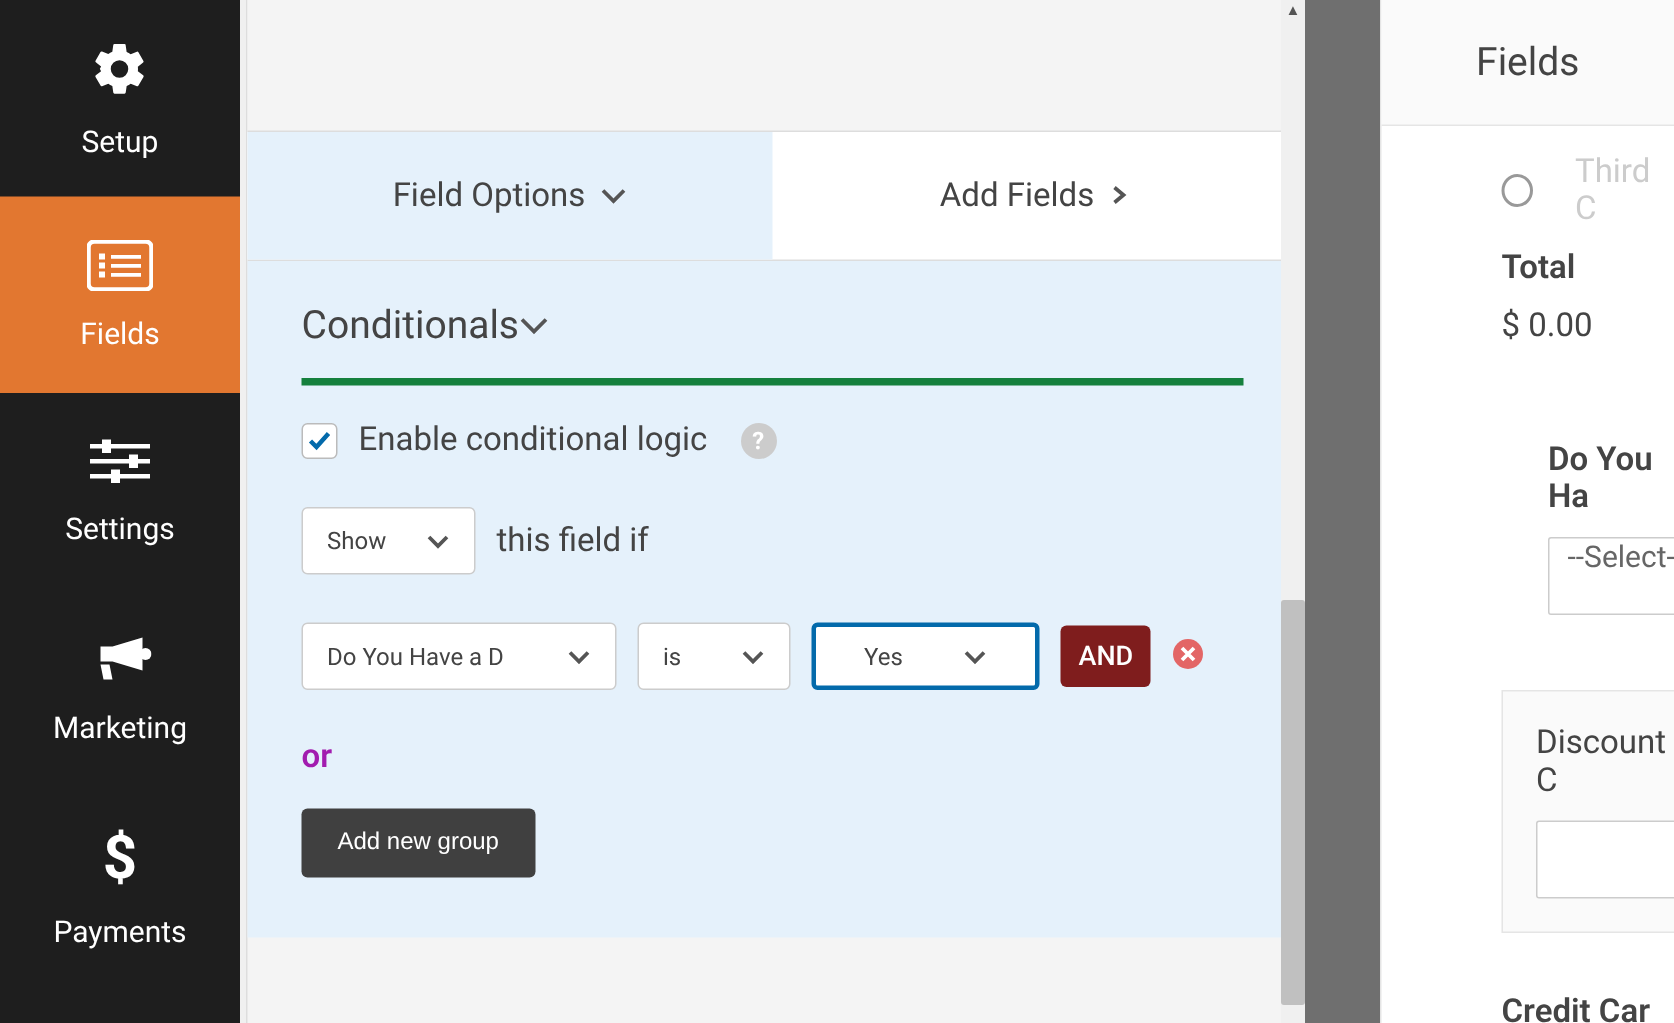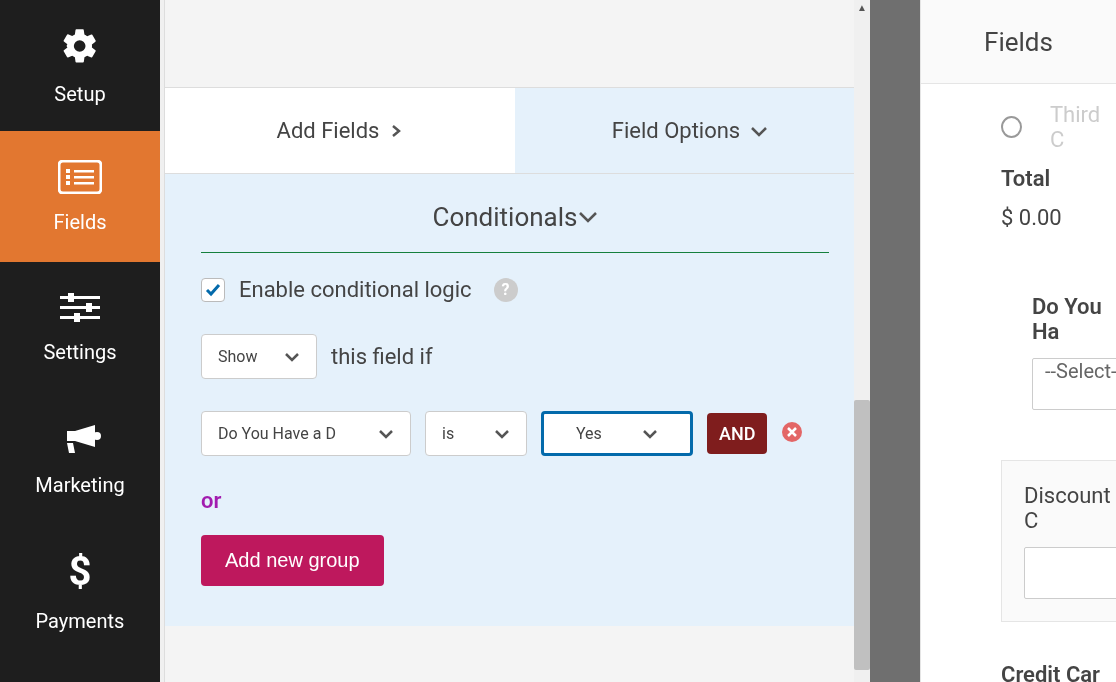--- a/index.html
+++ b/index.html
@@ -14,41 +14,41 @@
   
   .main { position: absolute; left: 160px; top: 0; width: 710px; height: 682px; background: #f0f0f0; }
   .main-inner { position: absolute; left: 4px; top: 0; width: 702px; height: 682px; background: #f4f4f4; border-left: 1px solid #ddd; border-right: 1px solid #ddd; }
   .topbar { height: 88px; background: #f4f4f4; border-bottom: 1px solid #ddd; }
   
   .tabs { display: flex; height: 86px; background: #fff; border-bottom: 1px solid #ddd; }
   .tab { flex: 1; display: flex; align-items: center; justify-content: center; font-size: 22px; color: #444; cursor: pointer; gap: 10px; }
   .tab.active { background: #e5f1fb; }
   
   .panel { background: #e5f1fb; padding: 28px 36px 40px 36px; position: relative; }
-  .panel-header { display: flex; justify-content: center; align-items: center; padding-bottom: 20px; border-bottom: 1px solid #15803d; margin-bottom: 24px; }
+  .panel-header { display: flex; justify-content: flex-start; align-items: center; padding-bottom: 20px; border-bottom: 5px solid #15803d; margin-bottom: 24px; }
   .panel-title { font-size: 26px; color: #444; font-weight: 400; }
   
   .checkbox-row { display: flex; align-items: center; gap: 14px; margin-bottom: 32px; }
   .checkbox { width: 24px; height: 24px; border: 1px solid #bbb; border-radius: 4px; background: #fff; display: flex; align-items: center; justify-content: center; color: #036aab; }
   .checkbox-label { font-size: 22px; color: #444; }
   .help-icon { width: 24px; height: 24px; border-radius: 50%; background: #ccc; color: #fff; display: flex; align-items: center; justify-content: center; font-size: 16px; font-weight: bold; margin-left: 8px; }
   
   .line-row { display: flex; align-items: center; gap: 14px; margin-bottom: 32px; }
   .dropdown { background: #fff; border: 1px solid #ccc; border-radius: 4px; padding: 12px 16px; display: flex; align-items: flex-end; justify-content: space-between; font-size: 16px; color: #444; gap: 22px; }
   .dropdown.field { width: 210px; }
   .dropdown.op { width: 102px; }
   .dropdown.val { width: 152px; border: 3px solid #036aab; border-radius: 4px; padding: 10px 32px; }
   .dropdown.show { width: 116px; }
   .static-text { font-size: 22px; color: #444; }
   
   .and-btn { background: #7f1d1d; color: #fff; border-radius: 4px; padding: 10px 12px; font-size: 18px; font-weight: 500; }
   .remove-btn { color: #e36666; }
   
   .or-text { font-size: 22px; color: #a21caf; font-weight: 600; margin-bottom: 22px; }
-  .add-group-btn { background: #be185d; color: #fff; padding: 14px 24px; border-radius: 4px; font-size: 20px; border: none; cursor: pointer; }
+  .add-group-btn { background: #404040; color: #fff; padding: 14px 24px; border-radius: 4px; font-size: 16px; border: none; cursor: pointer; }
   
   .scrollbar-v { position: absolute; right: 0; top: 0; width: 16px; height: 682px; background: #f0f0f0; }
   .scroll-arrow { width: 16px; height: 14px; background: #f0f0f0; display: flex; align-items: center; justify-content: center; font-size: 10px; color: #555; }
   .scroll-thumb { position: absolute; right: 0; top: 400px; width: 16px; height: 270px; background: #c0c0c0; border-radius: 2px; }
   
   .right-dark { position: absolute; left: 870px; top: 0; width: 50px; height: 682px; background: #6f6f6f; }
   
   .preview { position: absolute; left: 920px; top: 0; width: 196px; height: 682px; background: #fff; border-left: 1px solid #e5e5e5; }
   .preview-header { height: 84px; border-bottom: 1px solid #e5e5e5; display: flex; align-items: center; justify-content: center; font-size: 26px; color: #444; background: #fafafa; }
   .preview-body { padding: 0 0 0 80px; font-size: 22px; color: #444; }
@@ -117,33 +117,33 @@
         </svg>
     </span>
     <span class="sidebar-label">Payments</span>
   </div>
 </div>
 
 <div class="main">
   <div class="main-inner">
     <div class="topbar"></div>
     <div class="tabs">
+      <div class="tab active">
+        <span>Field Options</span>
+        <span class="chevron">
+          <svg width="18" height="12" viewBox="0 0 18 12">
+              <path d="M2 2 L9 9 L16 2" stroke="#555" stroke-width="2.5" fill="none"></path>
+            </svg>
+        </span>
+      </div>
       <div class="tab">
         <span>Add Fields</span>
         <span class="chevron">
           <svg width="14" height="14" viewBox="0 0 14 14">
               <path d="M4 2 L10 7 L4 12" stroke="#555" stroke-width="2.5" fill="none"></path>
-            </svg>
-        </span>
-      </div>
-      <div class="tab active">
-        <span>Field Options</span>
-        <span class="chevron">
-          <svg width="18" height="12" viewBox="0 0 18 12">
-              <path d="M2 2 L9 9 L16 2" stroke="#555" stroke-width="2.5" fill="none"></path>
             </svg>
         </span>
       </div>
     </div>
 
     <div class="panel">
       <div class="panel-header">
         <span class="panel-title">Conditionals</span>
         <span class="chevron">
           <svg width="20" height="12" viewBox="0 0 20 12">

